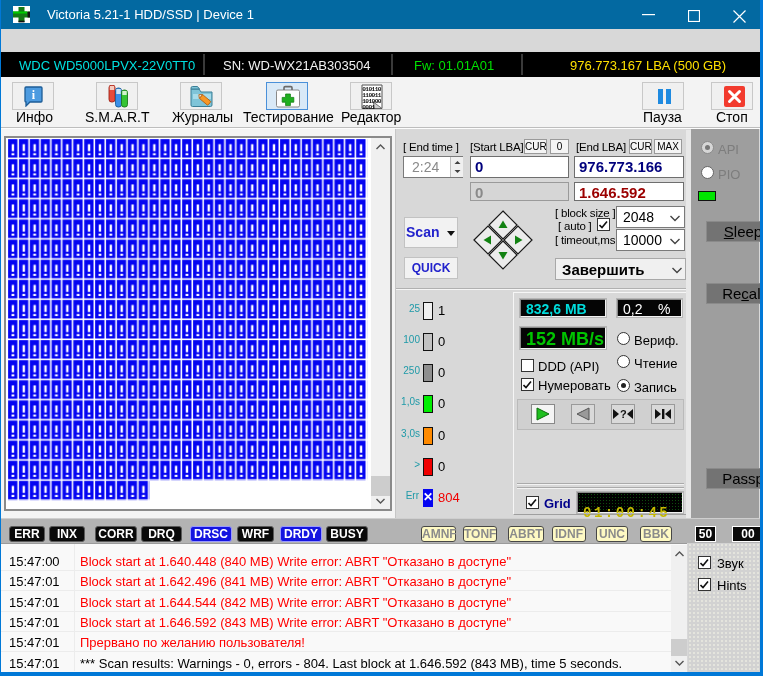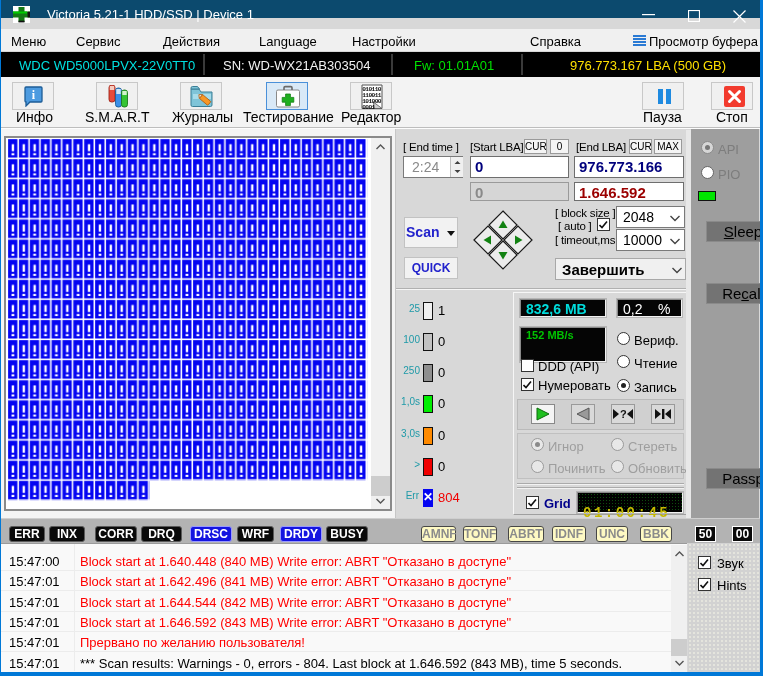--- a/index.html
+++ b/index.html
@@ -1,21 +1,21 @@
 <!DOCTYPE html>
 <html><head>
 <meta charset="utf-8">
 <style>
   html,body{margin:0;padding:0;}
   *{box-sizing:border-box;}
   body{font-family:"Liberation Sans",sans-serif;}
   #win{position:relative;width:763px;height:676px;background:#d8d8d8;overflow:hidden;}
   .abs{position:absolute;}
   
-  #title{left:0;top:0;width:763px;height:18px;background:#0c4a6e;color:#fff;}
+  #title{left:0;top:0;width:763px;height:29px;background:#0369a1;color:#fff;}
   #title .t{position:absolute;left:47px;top:7px;font-size:13px;}
   
   #menu{left:1px;top:29px;width:761px;height:23px;background:#f0f0f0;font-size:13px;color:#000;border-bottom:1px solid #d7d7d7;}
   #menu span{position:absolute;top:5px;}
   
   #infobar{left:1px;top:52px;width:761px;height:25px;background:#000;font-size:13px;}
   #infobar span{position:absolute;top:6px;white-space:nowrap;}
   #infobar .sep{position:absolute;top:2px;width:2px;height:21px;background:#3a3a3a;}
   
   #toolbar{left:1px;top:77px;width:761px;height:50px;background:#f3f3f3;}
@@ -77,37 +77,20 @@
         <rect width="13" height="1.2" fill="#fff"></rect>
       </svg>
     <svg class="abs" style="left:688px;top:10px" width="12" height="12">
         <rect x="0.5" y="0.5" width="11" height="11" fill="none" stroke="#fff" stroke-width="1.2"></rect>
       </svg>
     <svg class="abs" style="left:733px;top:10px" width="13" height="13">
         <path d="M0.5 0.5 L12.5 12.5 M12.5 0.5 L0.5 12.5" stroke="#fff" stroke-width="1.2"></path>
       </svg>
   </div>
 
-  <div class="abs" id="menu">
-    <span style="left:10px">Меню</span>
-    <span style="left:75px">Сервис</span>
-    <span style="left:162px">Действия</span>
-    <span style="left:258px">Language</span>
-    <span style="left:351px">Настройки</span>
-    <span style="left:529px">Справка</span>
-    <svg class="abs" style="left:632px;top:6px" width="13" height="11">
-        <g fill="#2a7ad4">
-          <rect y="0" width="13" height="2"></rect>
-          <rect y="3" width="13" height="2"></rect>
-          <rect y="6" width="13" height="2"></rect>
-          <rect y="9" width="13" height="2"></rect>
-        </g>
-      </svg>
-    <span style="left:648px">Просмотр буфера</span>
-  </div>
 
   <div class="abs" id="infobar">
     <span style="left:18px;color:#00e0e0">WDC WD5000LPVX-22V0TT0</span>
     <div class="sep" style="left:202px"></div>
     <span style="left:222px;color:#f2f2f2">SN: WD-WX21AB303504</span>
     <div class="sep" style="left:390px"></div>
     <span style="left:413px;color:#00e000">Fw: 01.01A01</span>
     <div class="sep" style="left:520px"></div>
     <span style="left:569px;color:#ffe000">976.773.167 LBA (500 GB)</span>
   </div>
@@ -309,21 +292,21 @@
         <div class="cblock" style="top:168px;background:#f00000"></div>
         <span class="ccount" style="top:169px">0</span>
       <span class="clabel" style="right:97px;top:200px">Err</span>
       <div class="cblock" style="top:199px;background:#0505f2;border:none;color:#fff;font-weight:bold;font-size:12px;text-align:center;line-height:16px">✕</div>
       <span class="ccount" style="top:200px;color:#f00000">804</span>
     </div>
 
     <div class="abs" id="lcdpanel" style="left:117px;top:163px;width:174px;height:223px;border:1px solid;border-color:#f6f6f6 #9f9f9f #9f9f9f #f6f6f6;background:#d8d8d8">
       <div class="lcd" style="left:6px;top:6px;width:86px;height:18px;color:#00dcdc;font-size:14px">832,6 MB</div>
       <div class="lcd" style="left:103px;top:6px;width:65px;height:18px;color:#fff;font-size:14px;font-weight:normal">0,2&nbsp;&nbsp;&nbsp;&nbsp;%</div>
-      <div class="lcd" style="left:6px;top:34px;width:86px;height:35px;color:#00c400;font-size:11px">152 MB/s</div>
+      <div class="lcd" style="left:6px;top:34px;width:86px;height:22px;color:#00c400;font-size:18px">152 MB/s</div>
 
       <div class="cbx" style="left:7px;top:66px"></div>
       <span class="ctext" style="left:24px;top:66px">DDD (API)</span>
       <div class="cbx" style="left:7px;top:85px">
           <svg class="abs" style="left:1px;top:2px" width="9" height="8">
             <path d="M0.5 4 L3 6.5 L8 0.5" fill="none" stroke="#111" stroke-width="1.6"></path>
           </svg>
         </div>
       <span class="ctext" style="left:24px;top:85px">Нумеровать</span>
 
@@ -348,32 +331,20 @@
               <text x="8" y="11" font-size="11" font-weight="bold" fill="#111">?</text>
               <path d="M21 2 L15 7 L21 12 Z" fill="#111"></path>
             </svg></div>
         <div class="pbtn" style="left:133px"><svg width="20" height="14" style="margin-top:2px">
               <path d="M2 2 L8 7 L2 12 Z" fill="#111"></path>
               <rect x="9" y="2" width="2.4" height="10" fill="#111"></rect>
               <path d="M18 2 L12 7 L18 12 Z" fill="#111"></path>
             </svg></div>
       </div>
 
-      <div class="abs" style="left:3px;top:140px;width:167px;height:46px;background:#d4d4d4;border:1px solid #c0c0c0">
-        <div class="rad radoff" style="left:13px;top:4px">
-            <div class="raddot" style="background:#8a8a8a"></div>
-          </div>
-          <span class="ctext coff" style="left:30px;top:5px">Игнор</span>
-        <div class="rad radoff" style="left:93px;top:4px"></div>
-          <span class="ctext coff" style="left:110px;top:5px">Стереть</span>
-        <div class="rad radoff" style="left:13px;top:26px"></div>
-          <span class="ctext coff" style="left:30px;top:27px">Починить</span>
-        <div class="rad radoff" style="left:93px;top:26px"></div>
-          <span class="ctext coff" style="left:110px;top:27px">Обновить</span>
-      </div>
       <div class="abs" style="left:3px;top:190px;width:167px;height:2px;border-top:1px solid #aaa;border-bottom:1px solid #f2f2f2"></div>
       <div class="abs" style="left:3px;top:194px;width:167px;height:2px;border-top:1px solid #aaa;border-bottom:1px solid #f2f2f2"></div>
 
       <div class="cbx" style="left:12px;top:203px">
           <svg class="abs" style="left:1px;top:2px" width="9" height="8">
             <path d="M0.5 4 L3 6.5 L8 0.5" fill="none" stroke="#111" stroke-width="1.6"></path>
           </svg>
         </div>
       <span class="ctext" style="left:30px;top:203px;font-weight:bold;color:#00008b">Grid</span>
       <div class="lcd" style="left:63px;top:199px;width:106px;height:21px;color:#c4b800;font-size:14px;letter-spacing:2.5px;font-family:'Liberation Mono',monospace;padding-top:12px;background-color:#000;background-image:radial-gradient(#0d4d0d 0.7px, rgba(0,0,0,0) 1px);background-size:3px 3px">01:00:45</div>
@@ -391,21 +362,21 @@
     <div class="led" style="left:236px;width:37px">WRF</div>
     <div class="led ledblue" style="left:279px;width:42px">DRDY</div>
     <div class="led" style="left:325px;width:42px">BUSY</div>
     <div class="led ledoff" style="left:420px;width:35px">AMNF</div>
     <div class="led ledoff" style="left:462px;width:34px">TONF</div>
     <div class="led ledoff" style="left:507px;width:36px">ABRT</div>
     <div class="led ledoff" style="left:551px;width:34px">IDNF</div>
     <div class="led ledoff" style="left:595px;width:32px">UNC</div>
     <div class="led ledoff" style="left:639px;width:32px">BBK</div>
     <div class="led" style="left:694px;width:21px;border:1px solid #fff;border-radius:0">50</div>
-    <div class="led" style="left:731px;width:21px;border:1px solid #fff;border-radius:0">00</div>
+    <div class="led" style="left:731px;width:32px;border:1px solid #fff;border-radius:0">00</div>
   </div>
 
   <div class="abs" id="log">
     <div class="logrow" style="top:7px">
         <span class="logtime">15:47:00</span>
         <span class="logmsg">Block start at 1.640.448 (840 MB) Write error: ABRT "Отказано в доступе"</span>
       </div>
     <div class="logrow" style="top:27.3px">
         <span class="logtime">15:47:01</span>
         <span class="logmsg">Block start at 1.642.496 (841 MB) Write error: ABRT "Отказано в доступе"</span>

